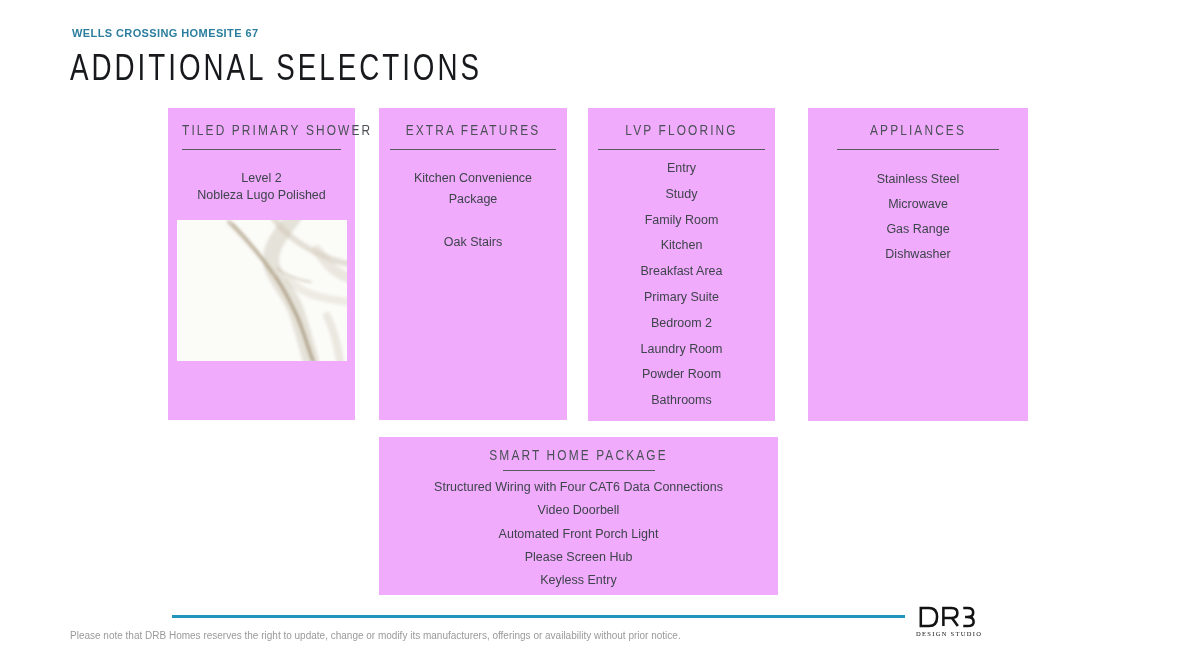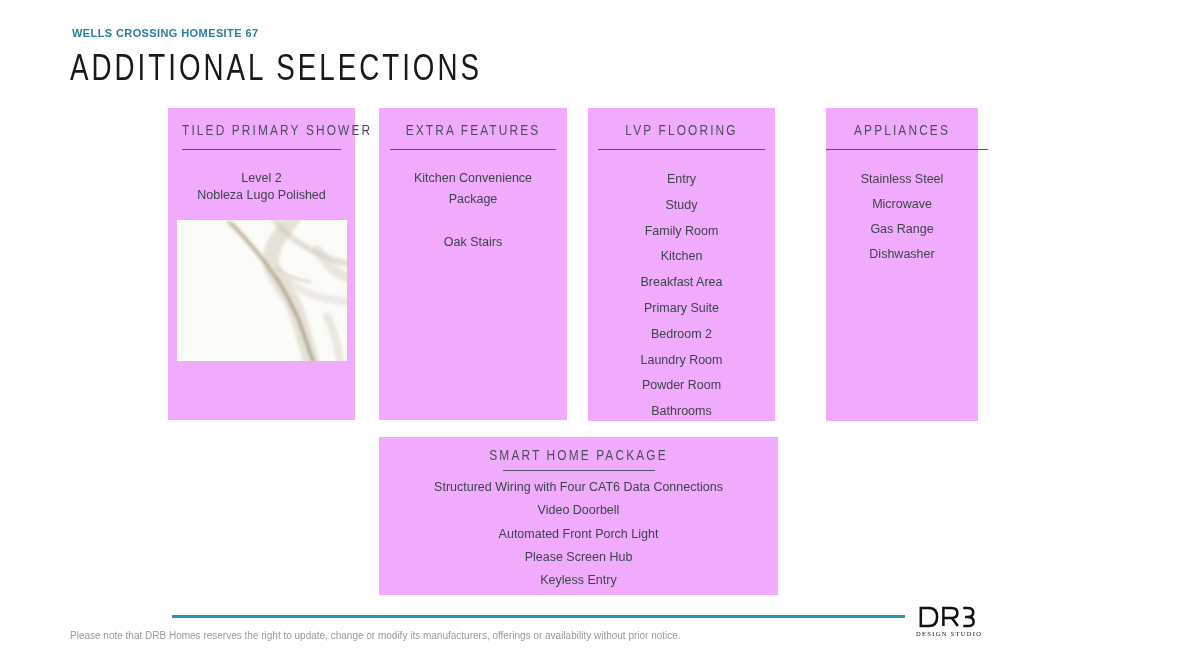--- a/index.html
+++ b/index.html
@@ -16,21 +16,21 @@
   .title{
     position:absolute;left:70px;top:47px;margin:0;
     font-size:37px;font-weight:400;letter-spacing:4px;color:#17191c;
     transform:scaleX(.75);transform-origin:0 0;white-space:nowrap;
   }
   
   .panel{position:absolute;background:#f0abfc;}
   #p1{left:168px;top:108px;width:187px;height:312px;}
   #p2{left:379px;top:108px;width:188px;height:312px;}
   #p3{left:588px;top:108px;width:187px;height:313px;}
-  #p4{left:826px;top:108px;width:152px;height:313px;}
+  #p4{left:808px;top:108px;width:220px;height:313px;}
   #p5{left:379px;top:437px;width:399px;height:158px;}
   .ph{
     margin:0;padding-top:14px;line-height:16px;
     font-size:14px;font-weight:400;letter-spacing:2.5px;color:#4a4f55;
     text-align:center;transform:scaleX(.85);white-space:nowrap;
   }
   #p5 .ph{padding-top:10px;}
   .rule{height:0;border-top:1.5px solid #55595e;margin:11px auto 0;}
   #p1 .rule{width:159px;}
   #p2 .rule{width:166px;}
@@ -42,21 +42,21 @@
   }
   
   .lv{margin-top:21px;}
   .prod{margin-top:3px;}
   .swatch{width:170px;height:141px;margin:18px auto 0;display:block;}
   
   .kcp{margin:18px auto 0;max-width:150px;line-height:21px;}
   .oak{margin-top:25px;}
   
   .list{display:flex;flex-direction:column;align-items:center;}
-  #p3 .list{margin-top:22px;row-gap:11.8px;}
+  #p3 .list{margin-top:11px;row-gap:11.8px;}
   #p4 .list{margin-top:22px;row-gap:11px;}
   #p5 .list{margin-top:9px;row-gap:9.3px;}
   
   .footer-rule{
     position:absolute;left:172px;top:615px;width:733px;height:3px;
     background:#2196ba;
   }
   .disclaimer{
     position:absolute;left:70px;top:630px;width:1000px;text-align:left;
     font-size:10px;color:#9a9a9a;

